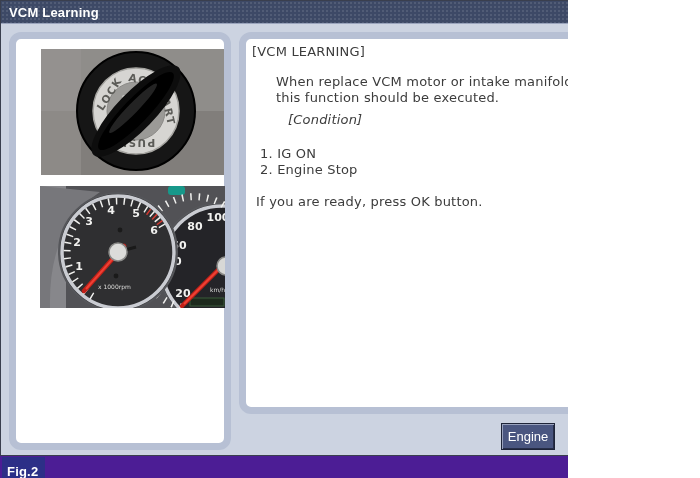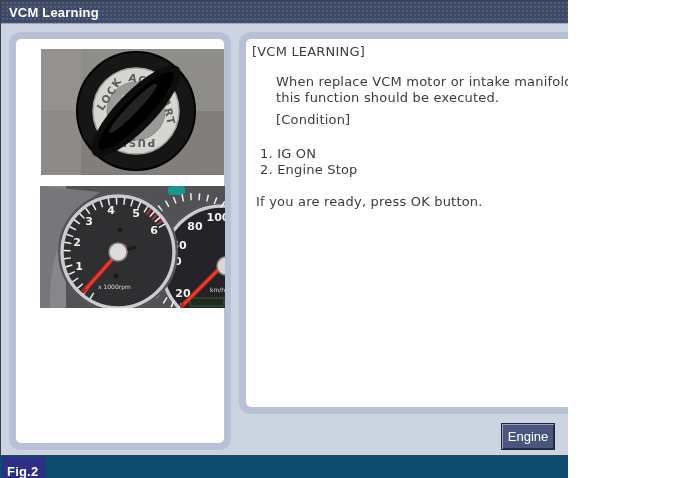--- a/index.html
+++ b/index.html
@@ -1,16 +1,16 @@
 <!DOCTYPE html>
 <html><head>
 <meta charset="utf-8">
 <style>
   html,body{margin:0;padding:0;background:#ffffff;}
-  .stage{position:relative;width:568px;height:478px;background:#0c4a6e;overflow:hidden;
+  .stage{position:relative;width:568px;height:478px;background:#4c1d95;overflow:hidden;
          font-family:"Liberation Sans",sans-serif;}
   
   .window{position:absolute;left:0;top:0;width:698px;height:454px;
           border:1px solid #3a3f4e;background:#ccd3e1;}
   .titlebar{position:absolute;left:0;top:0;width:100%;height:22px;
             background-color:#3d4966;
             background-image:radial-gradient(rgba(255,255,255,0.10) 1px, rgba(0,0,0,0) 1px);
             background-size:4px 4px;
             border-bottom:1px solid #9aa4bd;}
   .titlebar .title{position:absolute;left:8px;top:4px;color:#ffffff;font-size:13px;
@@ -27,21 +27,21 @@
   .photo{position:absolute;overflow:hidden;}
   .photo1{left:25px;top:10px;width:183px;height:126px;}
   .photo2{left:24px;top:147px;width:185px;height:122px;}
   
   .doc{position:absolute;left:6px;top:5px;right:4px;
        font-family:"DejaVu Sans",sans-serif;font-size:13px;line-height:16px;
        color:#3c3c3c;letter-spacing:.2px;}
   .doc .h{margin:0 0 14px 0;}
   .doc .p1{margin:0 0 10px 24px;white-space:pre-line;}
   .doc .p2{margin:0 0 6px 24px;white-space:pre-line;}
-  .doc .cond{margin:0 0 18px 24px;}
+  .doc .cond{margin:0 0 18px 36px;font-style:italic;}
   .doc .li{margin:0 0 0 8px;}
   .doc .ready{margin:16px 0 0 4px;}
   
   .btn{position:absolute;top:422px;width:54px;height:27px;background:#4a5680;
        color:#ffffff;font-family:"Liberation Sans",sans-serif;font-size:13px;
        text-align:center;line-height:25px;cursor:pointer;
        border:1px solid #1e2438;box-sizing:border-box;
        box-shadow:inset 1px 1px 0 #99a2bd, inset -1px -1px 0 #272e49;}
   .btn-ok{left:380px;}
   .btn-cancel{left:500px;}

